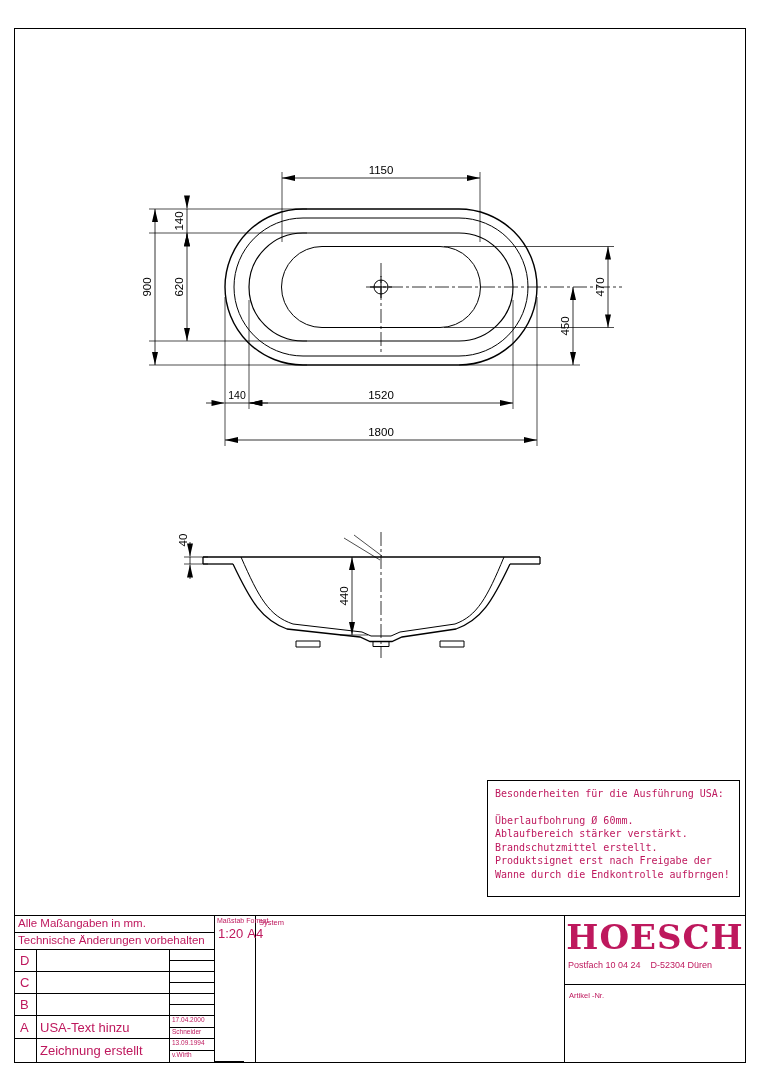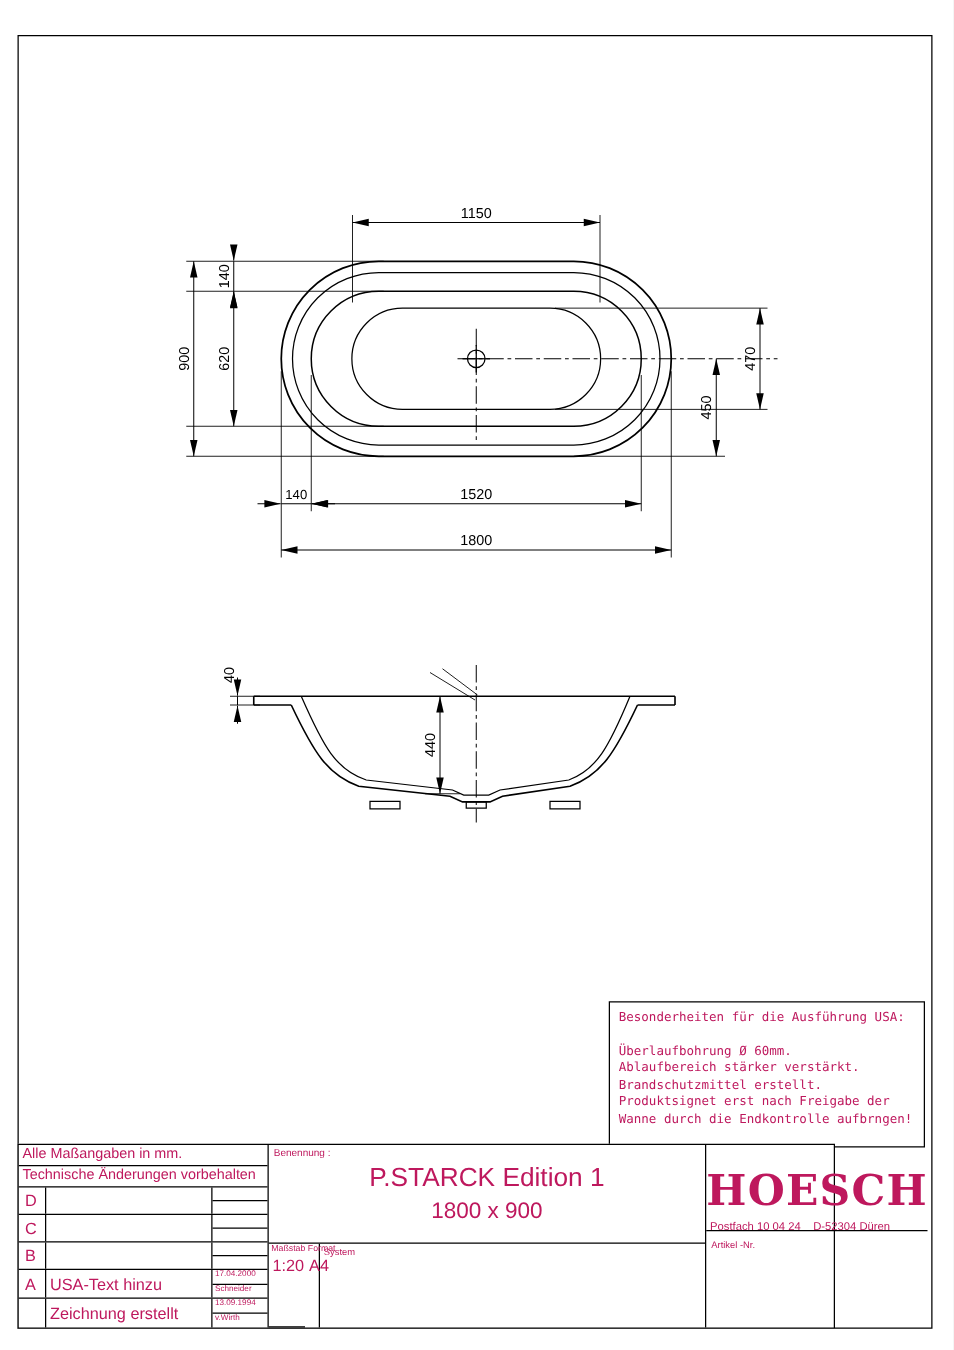--- a/index.html
+++ b/index.html
@@ -12,30 +12,30 @@
   }
   .frame {
     position: absolute; left: 14px; top: 28px; width: 732px; height: 1035px;
     border: 1.5px solid #000;
   }
   svg.draw { position: absolute; left: 0; top: 0; }
   svg.draw text { font-family: "Liberation Sans", sans-serif; }
 
   
   .notes-box {
-    position: absolute; left: 487px; top: 801px; width: 253px; height: 117px;
+    position: absolute; left: 487px; top: 780px; width: 253px; height: 117px;
     border: 1.5px solid #000; padding: 6px 6px 0 7px;
     font-family: "DejaVu Sans Mono", monospace;
     font-size: 10px; line-height: 13.5px; white-space: nowrap;
   }
   .notes-heading { margin-bottom: 13px; }
 
   
   .titleblock {
-    position: absolute; left: 14px; top: 915px; width: 654px; height: 148px;
+    position: absolute; left: 14px; top: 915px; width: 732px; height: 148px;
     border: 1.5px solid #000; display: grid; grid-template-columns: 200px 350px 1fr;
     background: #fff;
   }
   .tb-left { border-right: 1px solid #000; display: flex; flex-direction: column; }
   .tb-note-line1, .tb-note-line2 {
     font-size: 11.5px; padding: 1px 0 0 3px; border-bottom: 1px solid #000;
     height: 17px; white-space: nowrap;
   }
   .rev-row { display: grid; grid-template-columns: 22px 1fr 45px; border-bottom: 1px solid #000; height: 22px; }
   .rev-row.tall { height: 23px; }
@@ -56,21 +56,21 @@
   .tb-mf-cell { flex: 1; border-bottom: 1px solid #000; padding: 1px 0 0 2px; }
   .tb-mf-cell:last-child { border-bottom: none; }
   .tb-small-label { font-size: 7px; display: block; }
   .tb-mf-value { font-size: 13px; display: block; margin-top: 2px; padding-left: 1px; }
   .tb-system { font-size: 7.5px; padding: 2px 0 0 3px; }
 
   .tb-right { display: flex; flex-direction: column; }
   .tb-brand-area { height: 69px; border-bottom: 1px solid #000; overflow: hidden; }
   .brand {
     font-family: "DejaVu Serif", serif; font-weight: bold; font-size: 34px;
-    line-height: 40px; text-align: center; letter-spacing: 1px; margin-top: 17px;
+    line-height: 40px; text-align: center; letter-spacing: 1px; margin-top: 1px;
     white-space: nowrap;
   }
   .address { font-size: 9px; padding-left: 3px; margin-top: 3px; white-space: pre; }
   .tb-artikel-area { flex: 1; position: relative; }
   .artikel-label { position: absolute; top: 6px; left: 4px; font-size: 7.5px; text-align: center; }
   .artikel-value { text-align: center; font-size: 27px; margin-top: 24px; }
 </style>
 </head>
 <body>
 
@@ -235,25 +235,20 @@
         <div class="rev-letter"></div>
         <div class="rev-text">Zeichnung erstellt</div>
         <div class="rev-sub">
           <div class="sub-cell">13.09.1994</div>
           <div class="sub-cell">v.Wirth</div>
         </div>
       </div>
     </div>
 
     <div class="tb-mid">
-      <div class="tb-benennung-area">
-        <div class="benennung-label">Benennung :</div>
-        <div class="tb-title">P.STARCK Edition 1</div>
-        <div class="tb-subtitle">1800 x 900</div>
-      </div>
       <div class="tb-bottom">
         <div class="tb-mf">
           <div class="tb-mf-cell">
             <span class="tb-small-label">Maßstab</span>
             <span class="tb-mf-value">1:20</span>
           </div>
           <div class="tb-mf-cell">
             <span class="tb-small-label">Format</span>
             <span class="tb-mf-value">A4</span>
           </div>

